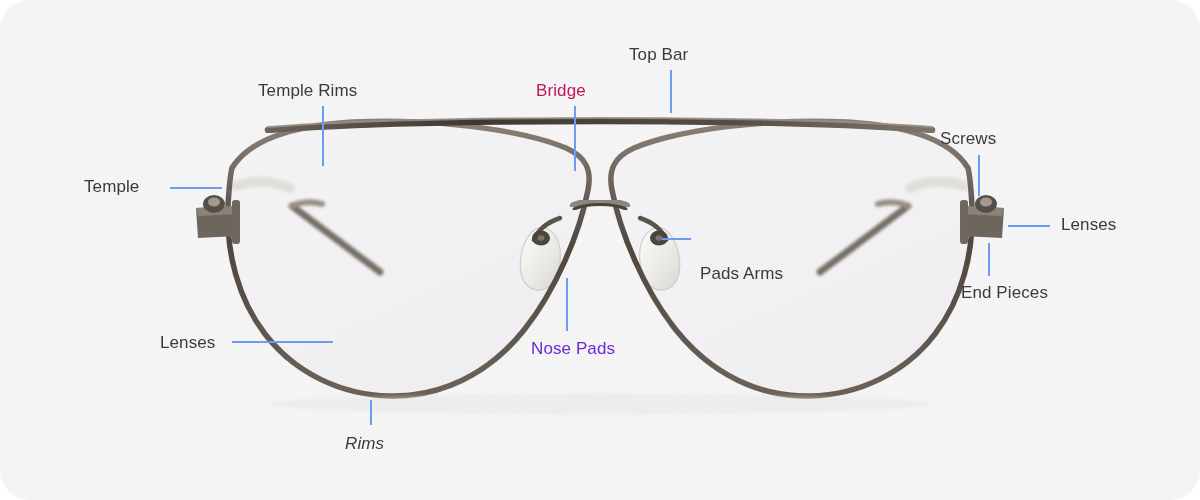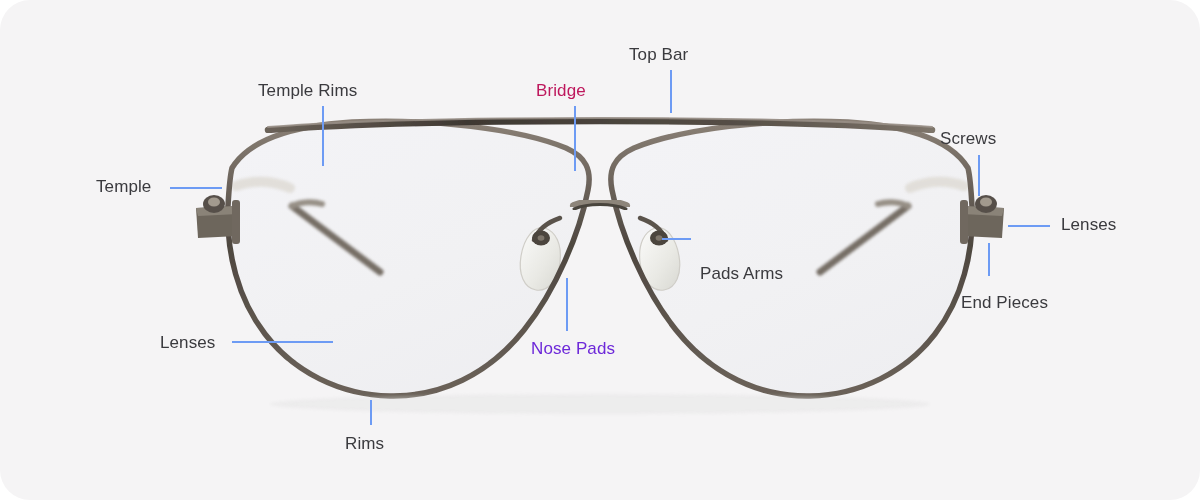--- a/index.html
+++ b/index.html
@@ -155,36 +155,36 @@
       <g filter="url(#soft)">
         <rect x="232" y="200" width="8" height="44" rx="3" fill="#6f685e"></rect>
         <rect x="960" y="200" width="8" height="44" rx="3" fill="#6f685e"></rect>
       </g>
 
       <ellipse cx="600" cy="404" rx="330" ry="10" fill="#dedede" opacity="0.35" filter="url(#soft2)"></ellipse>
     </svg>
   </div>
 
   <div id="labels">
-      <div class="label" style="left: 84px; top: 174px; color: rgb(58, 58, 62); margin-left: 12px;">Temple</div>
+      <div class="label" style="left: 84px; top: 174px; color: rgb(58, 58, 62);">Temple</div>
       <div class="leader h" style="left: 170px; top: 187px; width: 52px; background: rgb(109, 155, 244);"></div>
       <div class="label" style="left: 258px; top: 78px; color: rgb(58, 58, 62);">Temple Rims</div>
       <div class="leader v" style="left: 322px; top: 106px; height: 60px; background: rgb(109, 155, 244);"></div>
       <div class="label" style="left: 536px; top: 78px; color: #be185d;">Bridge</div>
       <div class="leader v" style="left: 574px; top: 106px; height: 65px; background: rgb(109, 155, 244);"></div>
       <div class="label" style="left: 629px; top: 42px; color: rgb(58, 58, 62);">Top Bar</div>
       <div class="leader v" style="left: 670px; top: 70px; height: 43px; background: rgb(109, 155, 244);"></div>
       <div class="label" style="left: 940px; top: 126px; color: rgb(58, 58, 62);">Screws</div>
       <div class="leader v" style="left: 978px; top: 155px; height: 41px; background: rgb(109, 155, 244);"></div>
       <div class="label" style="left: 1061px; top: 212px; color: rgb(58, 58, 62);">Lenses</div>
       <div class="leader h" style="left: 1008px; top: 225px; width: 42px; background: rgb(109, 155, 244);"></div>
       <div class="label" style="left: 700px; top: 225px; color: rgb(58, 58, 62); margin-top: 36px;">Pads Arms</div>
       <div class="leader h" style="left: 662px; top: 238px; width: 29px; background: rgb(109, 155, 244);"></div>
-      <div class="label" style="left: 961px; top: 280px; color: rgb(58, 58, 62); margin-top: 10px;">End Pieces</div>
+      <div class="label" style="left: 961px; top: 280px; color: rgb(58, 58, 62);">End Pieces</div>
       <div class="leader v" style="left: 988px; top: 243px; height: 33px; background: rgb(109, 155, 244);"></div>
       <div class="label" style="left: 531px; top: 336px; color: #6d28d9;">Nose Pads</div>
       <div class="leader v" style="left: 566px; top: 278px; height: 53px; background: rgb(109, 155, 244);"></div>
       <div class="label" style="left: 160px; top: 330px; color: rgb(58, 58, 62);">Lenses</div>
       <div class="leader h" style="left: 232px; top: 341px; width: 101px; background: rgb(109, 155, 244);"></div>
-      <div class="label" style="left: 345px; top: 431px; color: rgb(58, 58, 62);">Rims</div>
+      <div class="label" style="left: 345px; top: 431px; color: rgb(58, 58, 62); font-style: italic;">Rims</div>
       <div class="leader v" style="left: 370px; top: 400px; height: 25px; background: rgb(109, 155, 244);"></div>
     </div>
 </div>
 
 </body></html>

